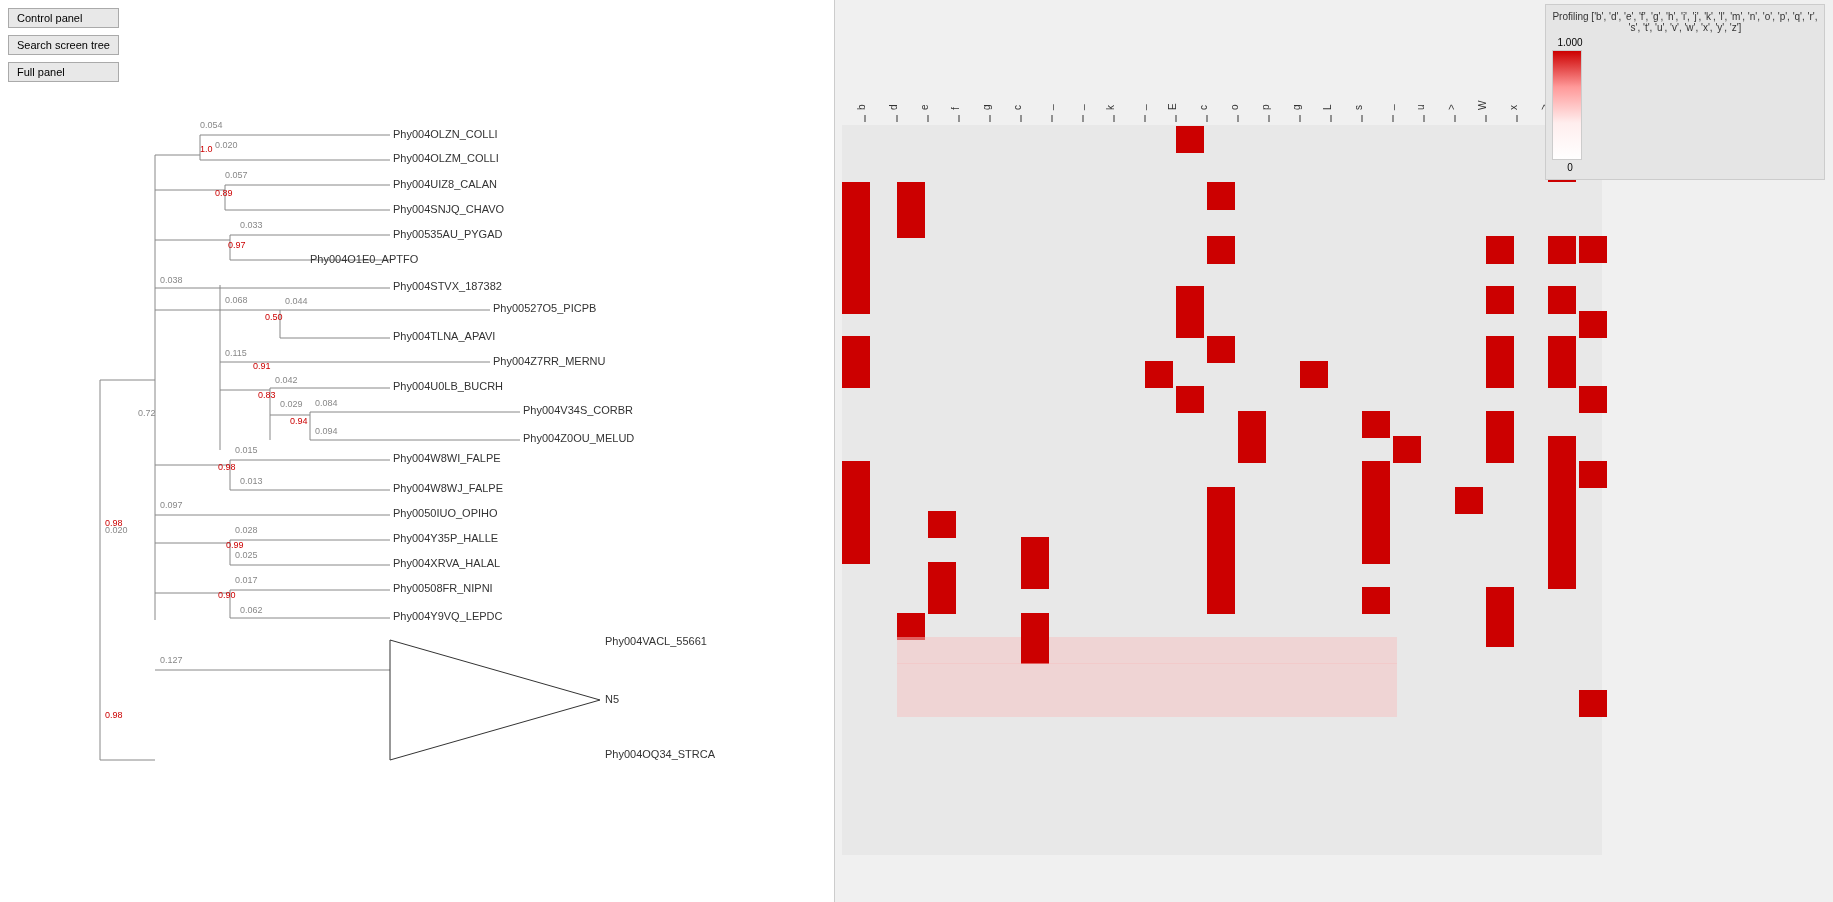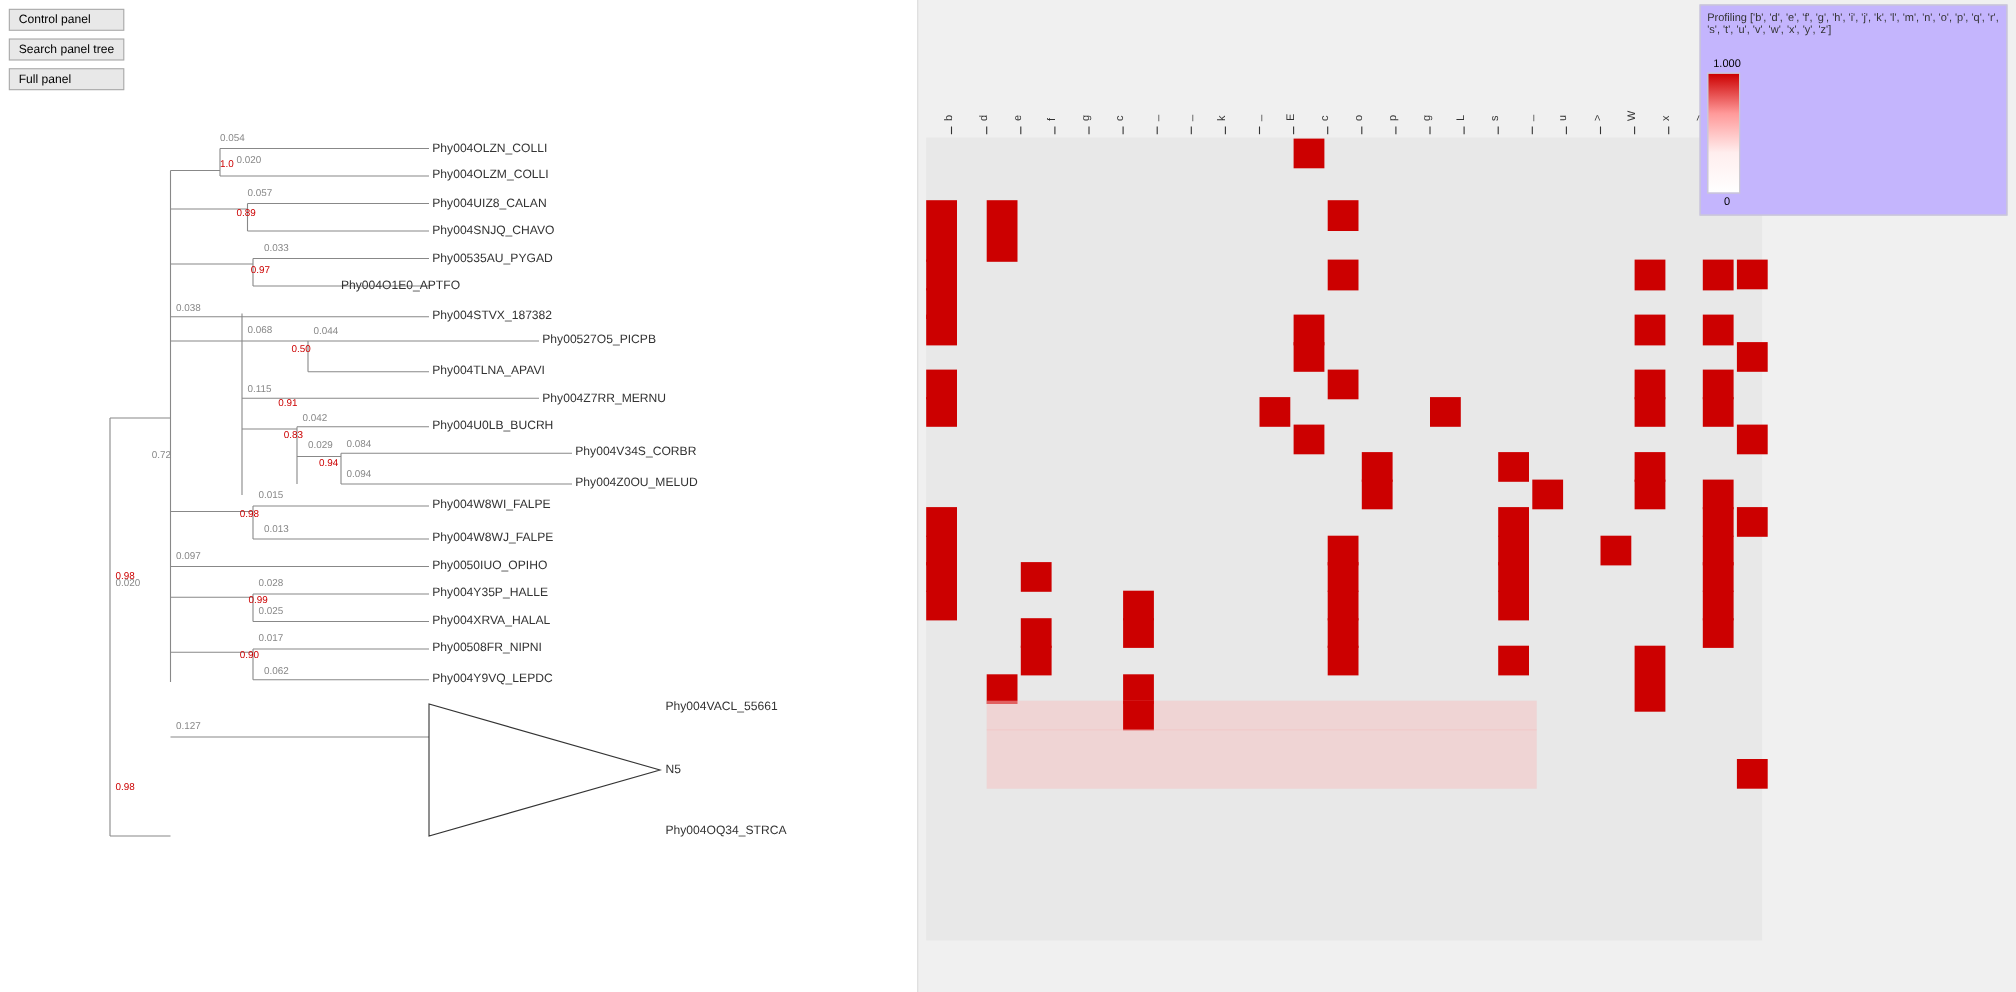--- a/index.html
+++ b/index.html
@@ -39,43 +39,44 @@
 
     
     .heatmap-svg { position: absolute; top: 0; left: 0; width: 850px; height: 902px; }
 
     
     .legend-box {
       position: absolute;
       top: 4px;
       right: 8px;
       width: 280px;
-      background: #c4b5fd;
+      background: #e5e5e5;
       border: 1px solid #ccc;
       padding: 6px;
       font-size: 10px;
+      text-align: center;
     }
     .legend-title { font-size: 10px; color: #333; margin-bottom: 4px; }
     .legend-gradient {
       width: 30px;
       height: 110px;
       background: linear-gradient(to bottom, #cc0000, #ff9999, #ffeeee, white);
       border: 1px solid #ccc;
       float: left;
       margin-right: 6px;
     }
   </style>
 </head>
 <body>
 
 <div class="main-area">
 
   <div class="top-buttons">
     <button>Control panel</button>
-    <button>Search panel tree</button>
+    <button>Search screen tree</button>
     <button>Full panel</button>
   </div>
 
   <div class="tree-panel">
     <svg class="tree-svg" viewBox="0 0 835 902">
 
       <line x1="100" y1="380" x2="100" y2="760" stroke="#888" stroke-width="1"></line>
 
       <line x1="100" y1="380" x2="155" y2="380" stroke="#888" stroke-width="1"></line>
 
@@ -358,20 +359,20 @@
       <rect x="744" y="311" width="28" height="27" fill="#cc0000"></rect>
       <rect x="744" y="386" width="28" height="27" fill="#cc0000"></rect>
       <rect x="744" y="461" width="28" height="27" fill="#cc0000"></rect>
     </svg>
   </div>
 
 </div>
 
 <div class="legend-box">
   <div class="legend-title">Profiling ['b', 'd', 'e', 'f', 'g', 'h', 'i', 'j', 'k', 'l', 'm', 'n', 'o', 'p', 'q', 'r', 's', 't', 'u', 'v', 'w', 'x', 'y', 'z']</div>
-  <div style="display:flex; align-items:flex-start; margin-top:20px;">
+  <div style="display:flex; align-items:flex-start; margin-top:4px;">
     <div style="display:flex; flex-direction:column; align-items:center; margin-right:6px;">
       <span style="font-size:10px; margin-bottom:2px;">1.000</span>
       <div class="legend-gradient"></div>
       <span style="font-size:10px; margin-top:2px;">0</span>
     </div>
   </div>
 </div>
 
 </body></html>

